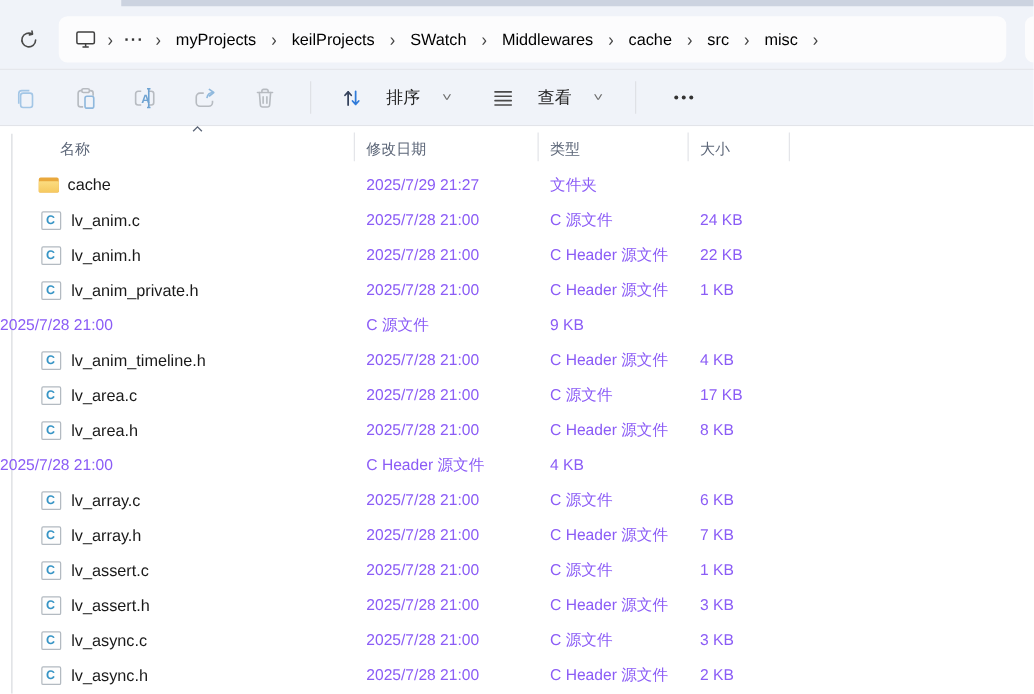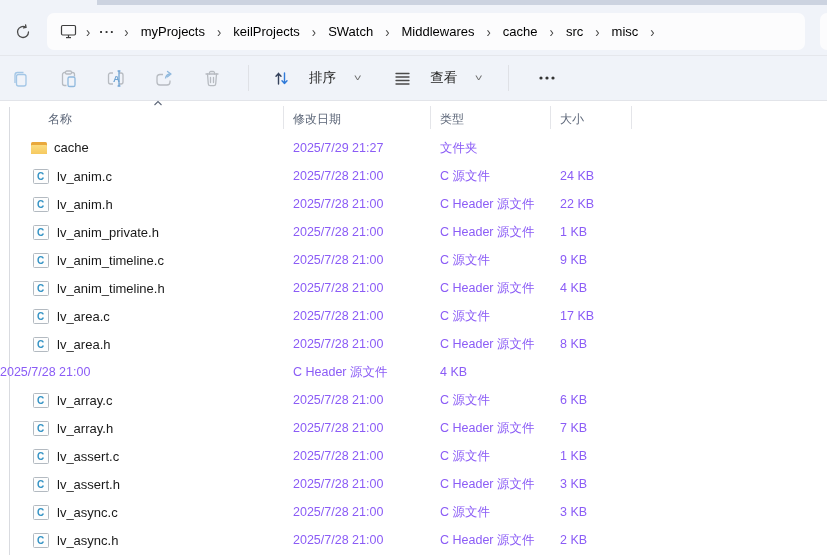--- a/index.html
+++ b/index.html
@@ -256,24 +256,20 @@
     <div class="name-cell">
       <span class="file-icon icon-c-file"></span>
       <span class="fname">lv_anim_private.h</span>
     </div>
     <div class="sub">2025/7/28 21:00</div>
     <div class="sub">C Header 源文件</div>
     <div class="sub size">1 KB</div>
   </div>
 
   <div class="row">
-    <div class="name-cell">
-      <span class="file-icon icon-c-file"></span>
-      <span class="fname">lv_anim_timeline.c</span>
-    </div>
     <div class="sub">2025/7/28 21:00</div>
     <div class="sub">C 源文件</div>
     <div class="sub size">9 KB</div>
   </div>
 
   <div class="row">
     <div class="name-cell">
       <span class="file-icon icon-c-file"></span>
       <span class="fname">lv_anim_timeline.h</span>
     </div>

